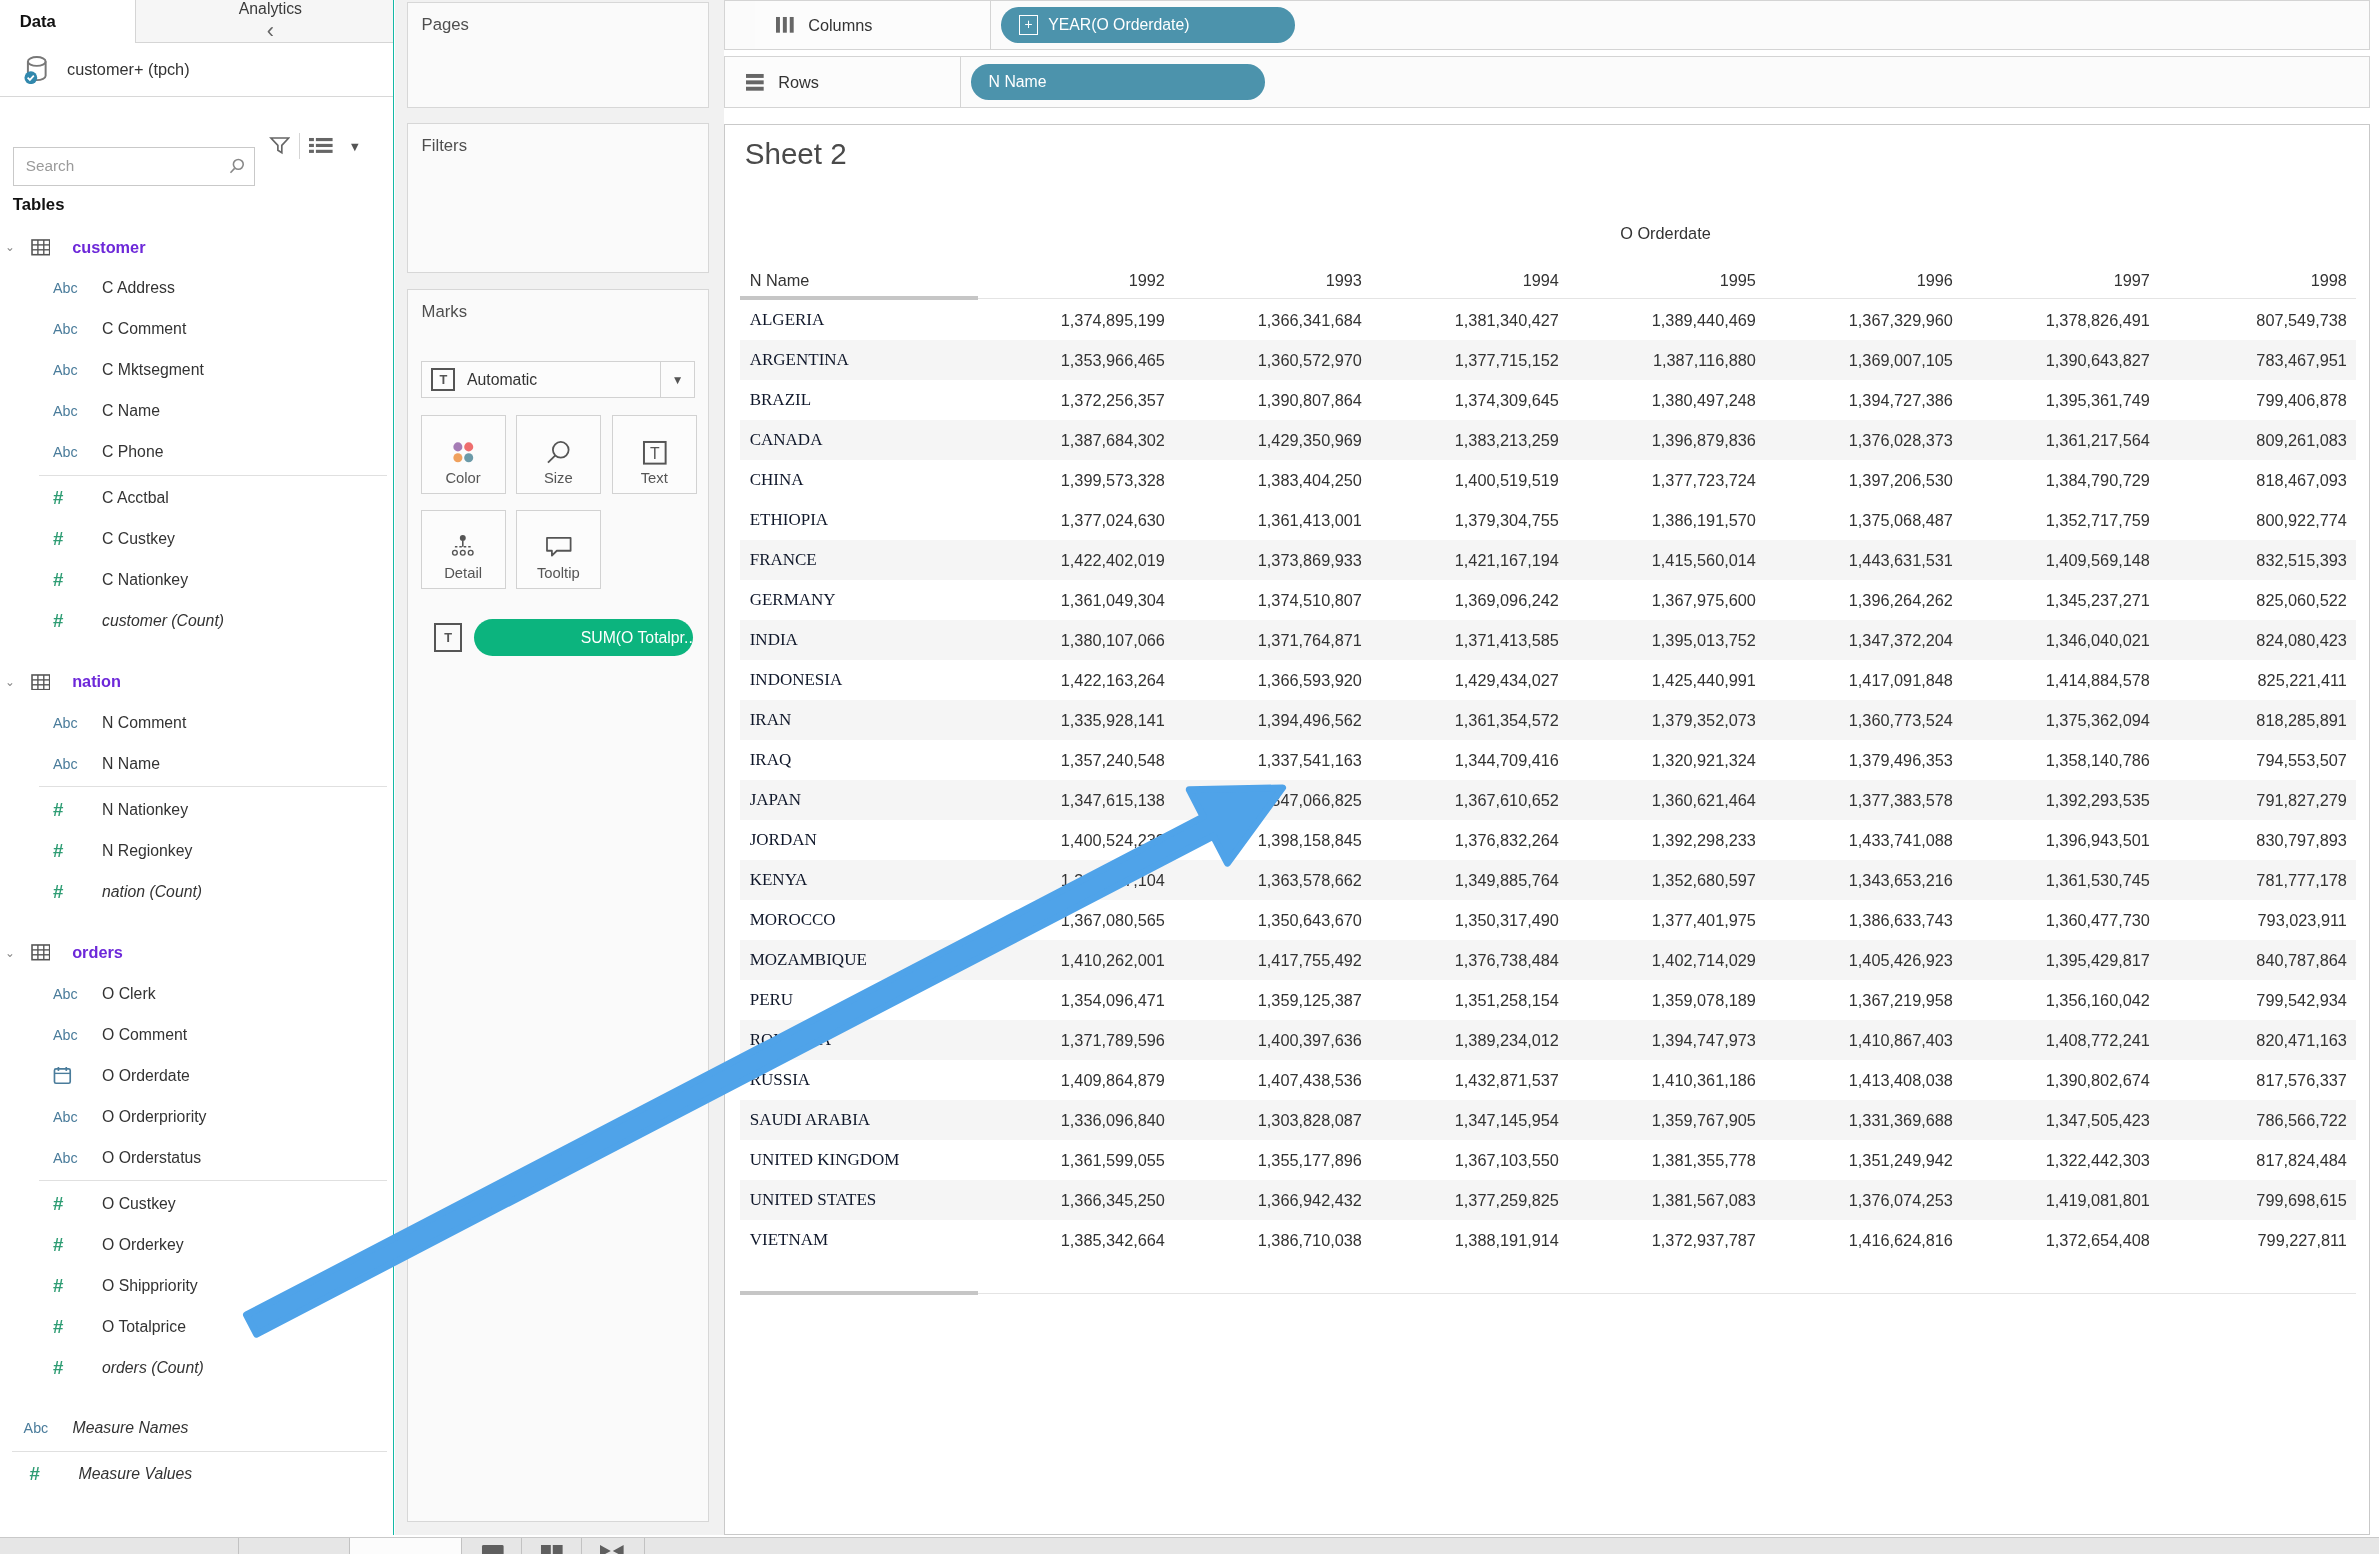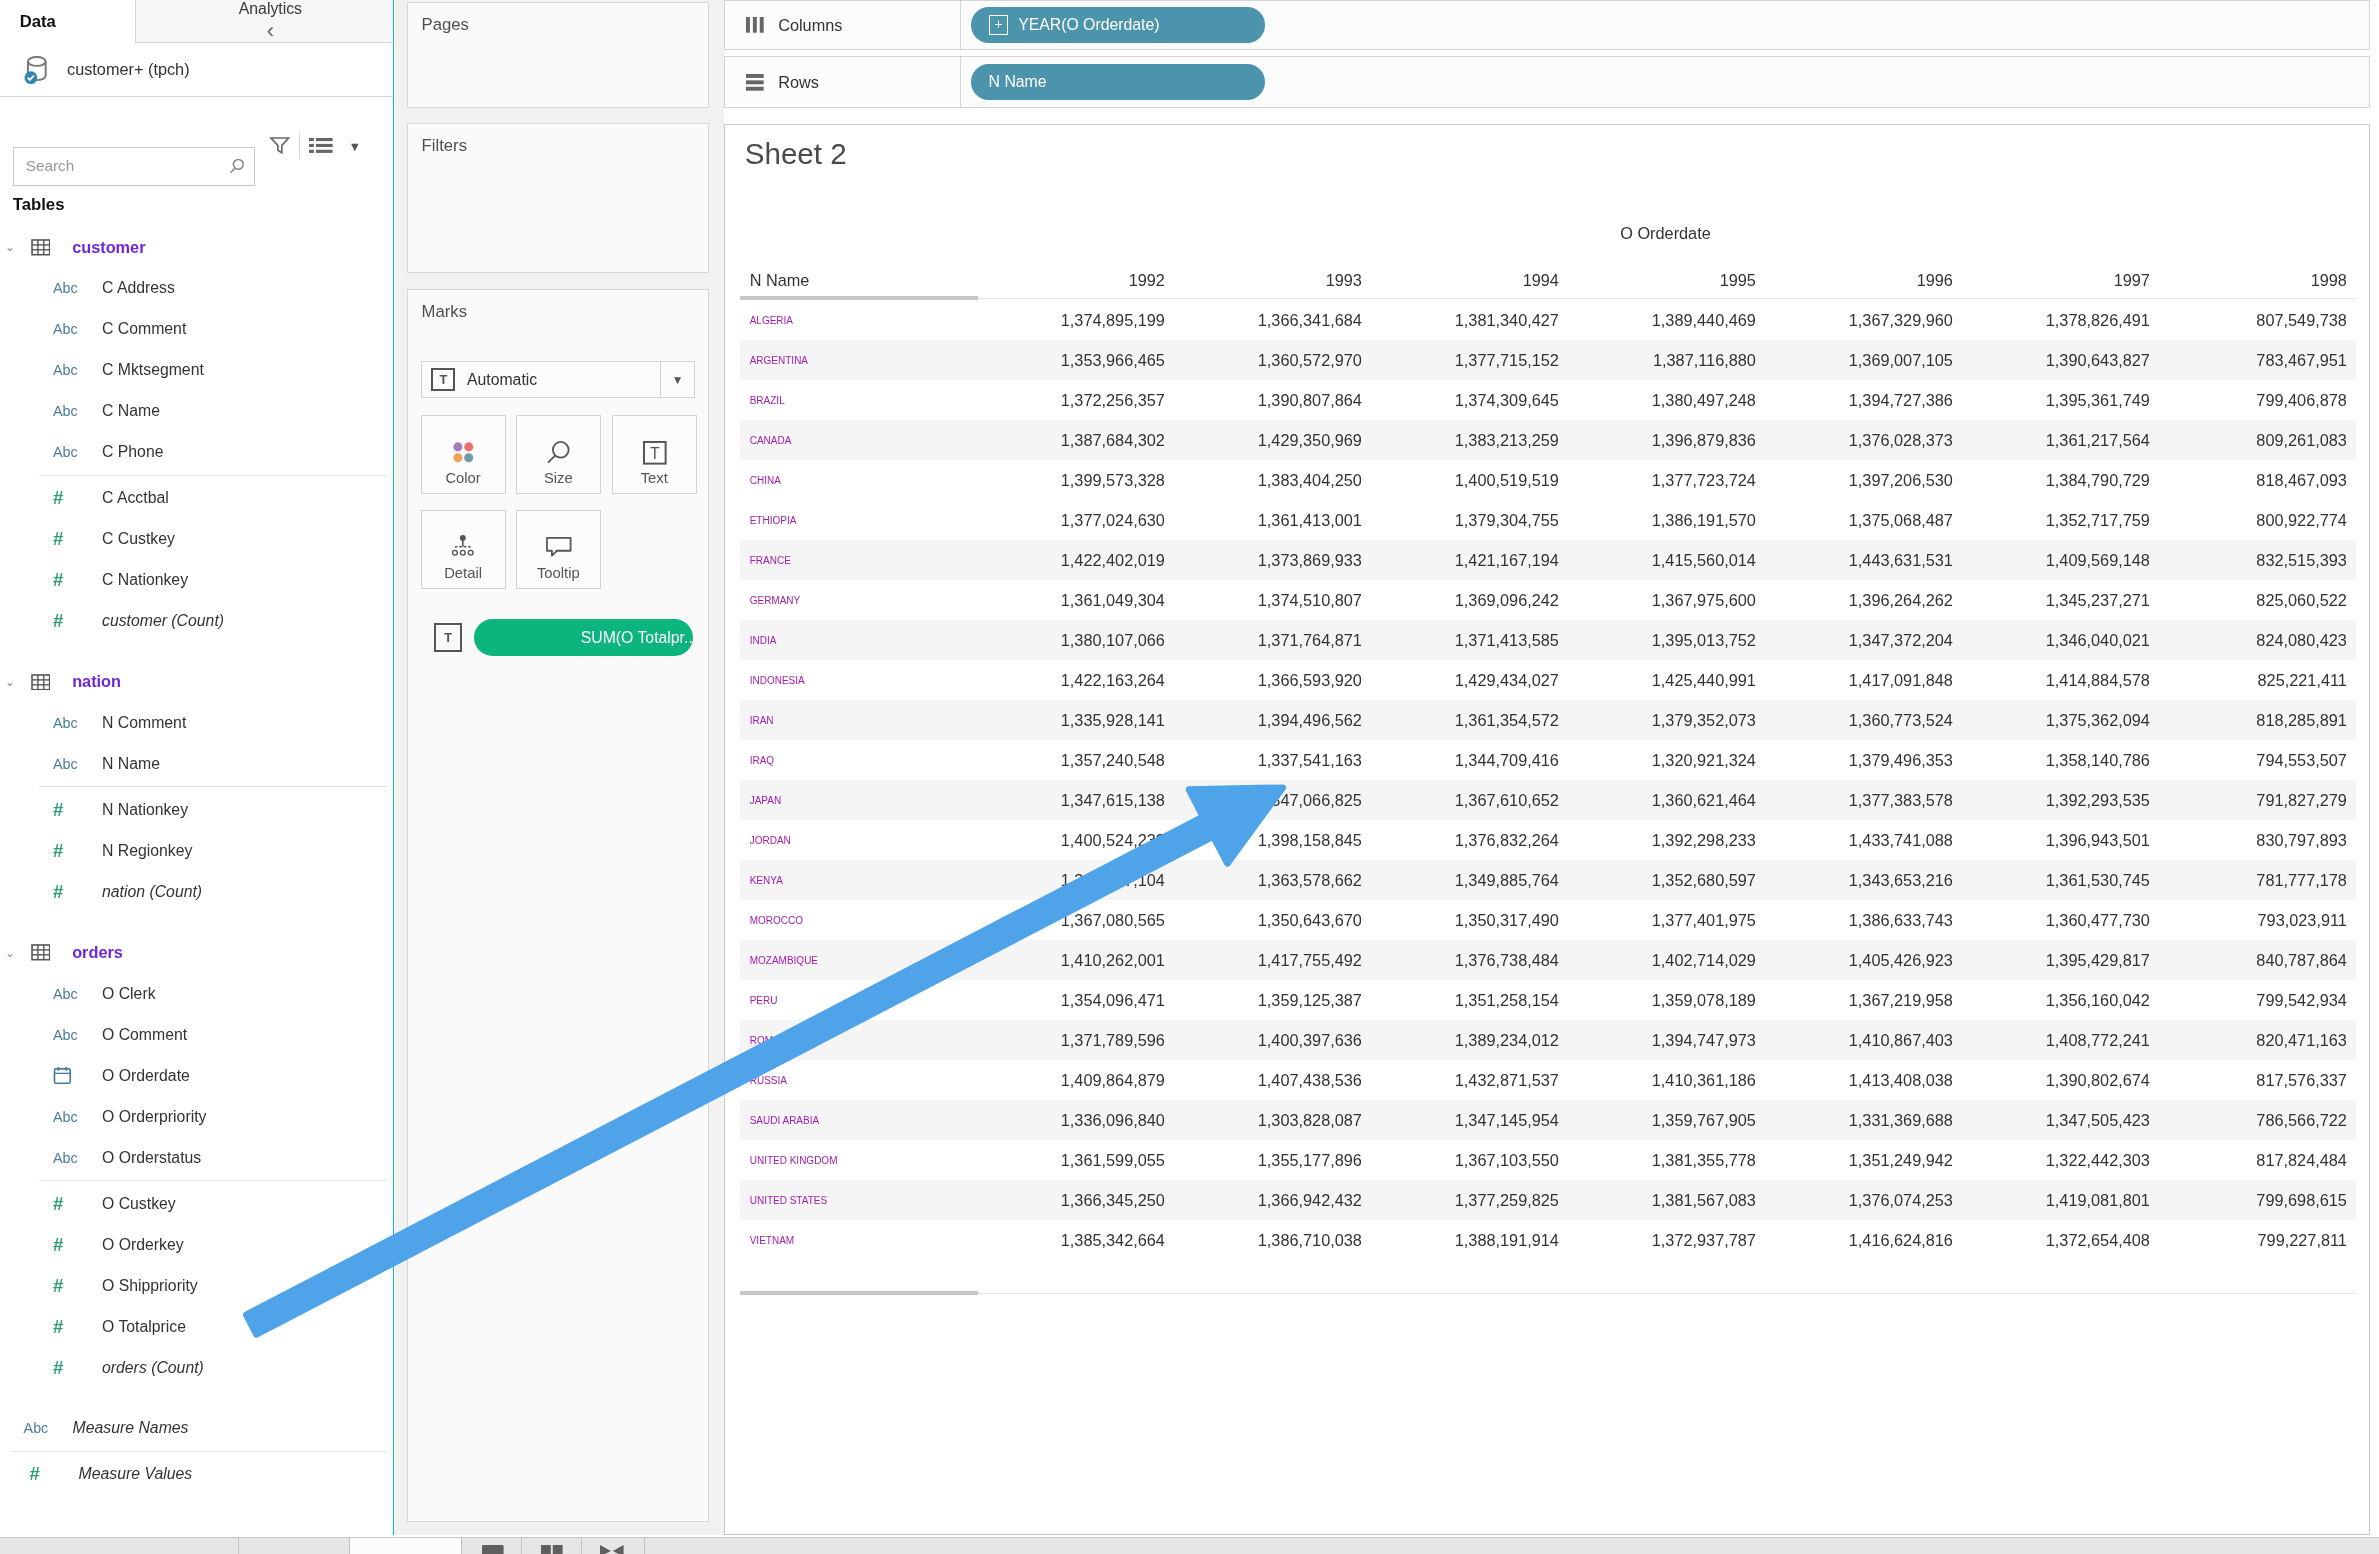--- a/index.html
+++ b/index.html
@@ -60,21 +60,21 @@
   .mark-btn{position:absolute;width:85px;height:79px;background:#fcfcfc;border:1px solid #d2d2d2;
             box-sizing:border-box;display:flex;flex-direction:column;align-items:center;justify-content:flex-end;
             padding-bottom:6.9px;}
   .mark-btn .mlabel{font-size:14.8px;color:#555;margin-top:4.9px;}
   .pill-row{position:absolute;top:329px;left:0;right:0;height:37px;display:flex;align-items:center;}
   .green-pill{margin-left:11.8px;width:219px;height:37px;border-radius:18.7px;background:#0cb47e;color:#fff;
               font-size:15.8px;display:flex;align-items:center;justify-content:flex-end;white-space:nowrap;}
   
   .shelf{position:absolute;left:724px;width:1646px;background:#fbfbfb;border:1px solid #d4d4d4;
          box-sizing:border-box;display:flex;align-items:center;}
-  #shelf-columns{top:0;height:50px;}
+  #shelf-columns{top:0;height:50px;padding-left:30px;}
   #shelf-rows{top:56px;height:52px;}
   .shelf-label{width:236px;align-self:stretch;border-right:1px solid #d4d4d4;display:flex;align-items:center;
                padding-left:19.7px;gap:13.8px;box-sizing:border-box;background:#fcfcfc;}
   .shelf-label-text{font-size:16.3px;color:#333;}
   .shelf-pill{margin-left:9.9px;width:294px;height:36px;border-radius:17.7px;background:#4c93ac;color:#fff;
               font-size:15.8px;display:flex;align-items:center;padding:0 17.7px;gap:9.9px;box-sizing:border-box;}
   .plus-box{width:17.7px;height:17.7px;border:1.5px solid #fff;display:inline-flex;align-items:center;
             justify-content:center;font-size:13.8px;line-height:1;flex:none;}
   
   .canvas{position:absolute;left:724px;top:124px;width:1646px;height:1411px;background:#fff;
@@ -83,21 +83,21 @@
   .colfield-label{position:absolute;left:251px;top:99px;width:1379px;text-align:center;
                   font-size:16.3px;color:#333;}
   .theader{position:absolute;left:14.8px;top:138px;width:1616px;height:35px;display:flex;align-items:center;}
   .theader .hname{width:236px;padding-left:9.9px;box-sizing:border-box;font-size:16.3px;color:#333;}
   .theader .hyear{width:197px;text-align:right;padding-right:7.9px;box-sizing:border-box;font-size:16.3px;color:#333;}
   .header-rule{position:absolute;left:14.8px;top:173px;width:1616px;height:1px;background:#e4e4e4;}
   .header-rule-name{position:absolute;left:14.8px;top:171px;width:238px;height:3.9px;background:#c6c6c6;}
   .tbody{position:absolute;left:14.8px;top:175px;width:1616px;}
   .drow{display:flex;height:40px;align-items:center;}
   .drow.banded{background:#f5f5f5;}
-  .name-cell{width:236px;padding-left:9.9px;box-sizing:border-box;font-size:10px;color:#a21caf;}
+  .name-cell{width:236px;padding-left:9.9px;box-sizing:border-box;font-size:17px;color:#0f172a;font-family:Liberation Serif, serif;}
   .val-cell{width:197px;text-align:right;padding-right:7.9px;box-sizing:border-box;font-size:16.3px;color:#333;}
   .bottom-rule{position:absolute;left:14.8px;top:1168px;width:1616px;height:1px;background:#e4e4e4;}
   .bottom-rule-name{position:absolute;left:14.8px;top:1166px;width:238px;height:3.9px;background:#c6c6c6;}
   
   .statusbar{position:absolute;left:0;top:1537px;width:2380px;height:17.7px;background:#e6e6e6;
              border-top:1px solid #c9c9c9;box-sizing:border-box;}
   .sb-div{position:absolute;top:0;width:1px;height:17.7px;background:#c2c2c2;}
   .sb-tab{position:absolute;left:349px;top:0;width:113px;height:17.7px;background:#fcfcfc;
           border-left:1px solid #c2c2c2;border-right:1px solid #c2c2c2;box-sizing:border-box;}
   .sb-ico{position:absolute;top:4.9px;}

